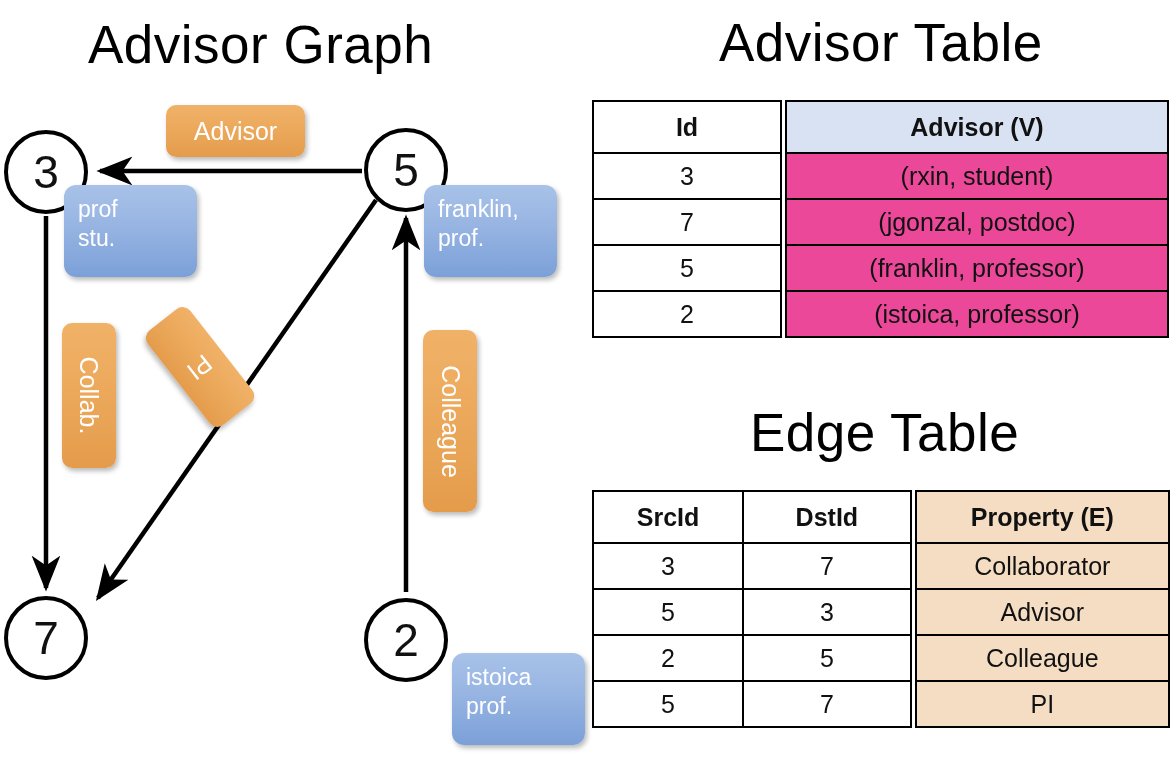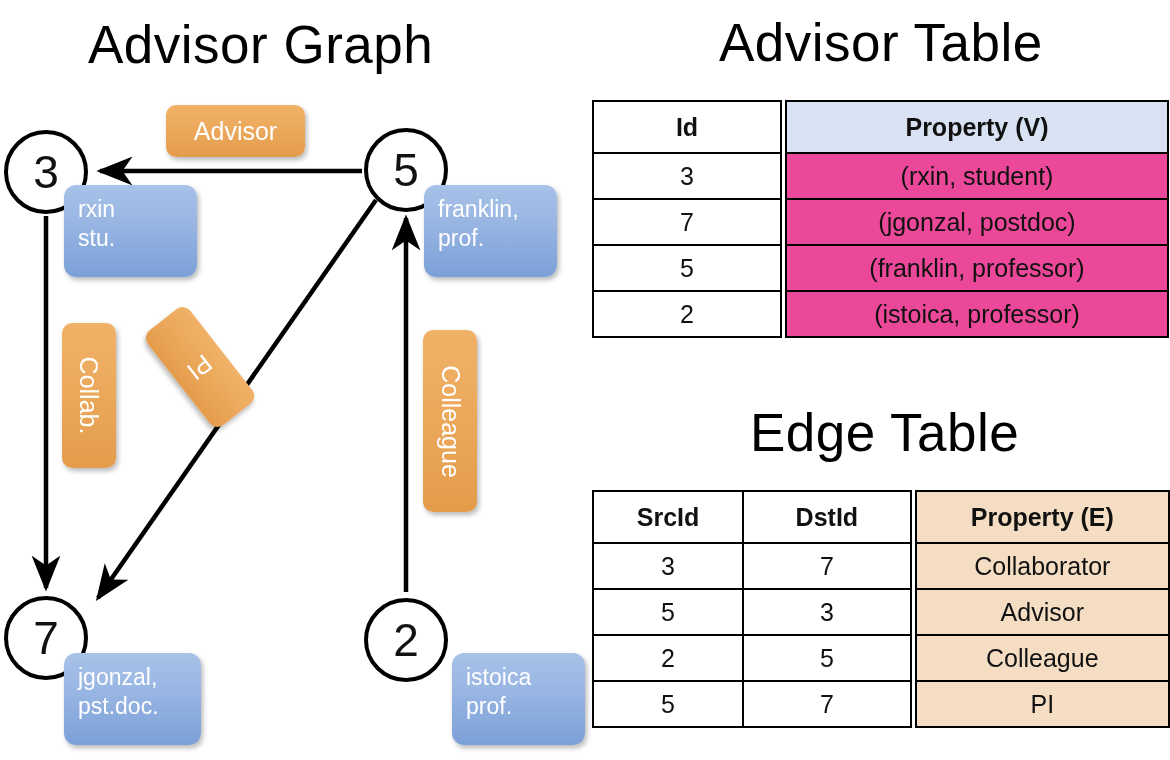--- a/index.html
+++ b/index.html
@@ -214,31 +214,27 @@
     <span>5</span>
   </div>
   <div class="node-circle" id="node-7">
     <span>7</span>
   </div>
   <div class="node-circle" id="node-2">
     <span>2</span>
   </div>
 
   <div class="prop-box" id="prop-rxin">
-    <span>rxin</span>
+    <span>prof</span>
     <span>stu.</span>
   </div>
   <div class="prop-box" id="prop-franklin">
     <span>franklin,</span>
     <span>prof.</span>
   </div>
-  <div class="prop-box" id="prop-jgonzal">
-    <span>jgonzal,</span>
-    <span>pst.doc.</span>
-  </div>
   <div class="prop-box" id="prop-istoica">
     <span>istoica</span>
     <span>prof.</span>
   </div>
 
   <div class="edge-label" id="edge-label-advisor">
     <span class="htext">Advisor</span>
   </div>
   <div class="edge-label" id="edge-label-collab">
     <span class="vtext">Collab.</span>
@@ -249,21 +245,21 @@
   <div class="edge-label" id="edge-label-colleague">
     <span class="vtext">Colleague</span>
   </div>
 </div>
 
 <table class="tbl" id="vertex-table">
   <thead>
     <tr>
       <th class="col-id">Id</th>
       <th class="gap"></th>
-      <th class="col-prop">Property (V)</th>
+      <th class="col-prop">Advisor (V)</th>
     </tr>
   </thead>
   <tbody>
     <tr>
       <td class="col-id">3</td>
       <td class="sep"></td>
       <td class="col-prop">(rxin, student)</td>
     </tr>
     <tr>
       <td class="col-id">7</td>

